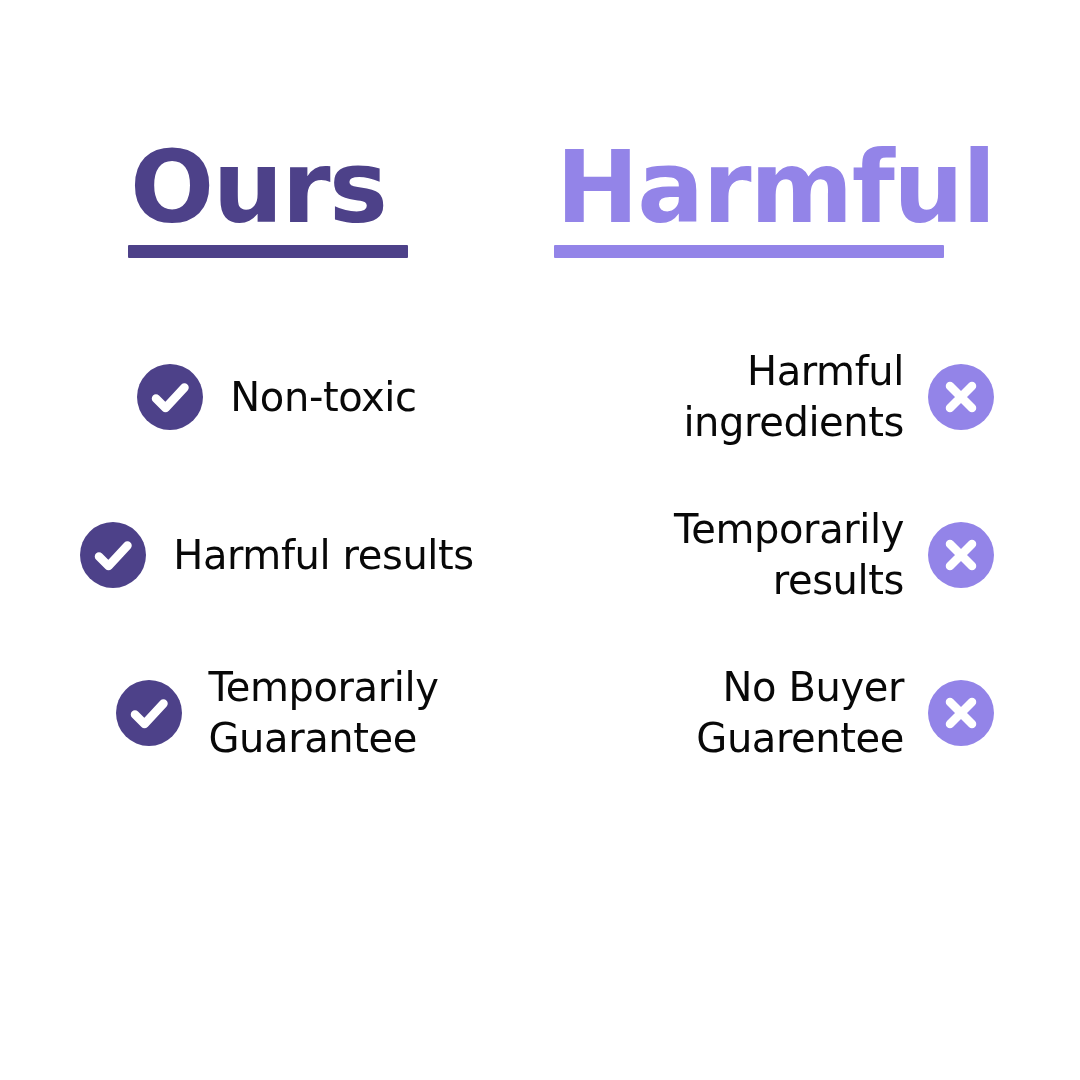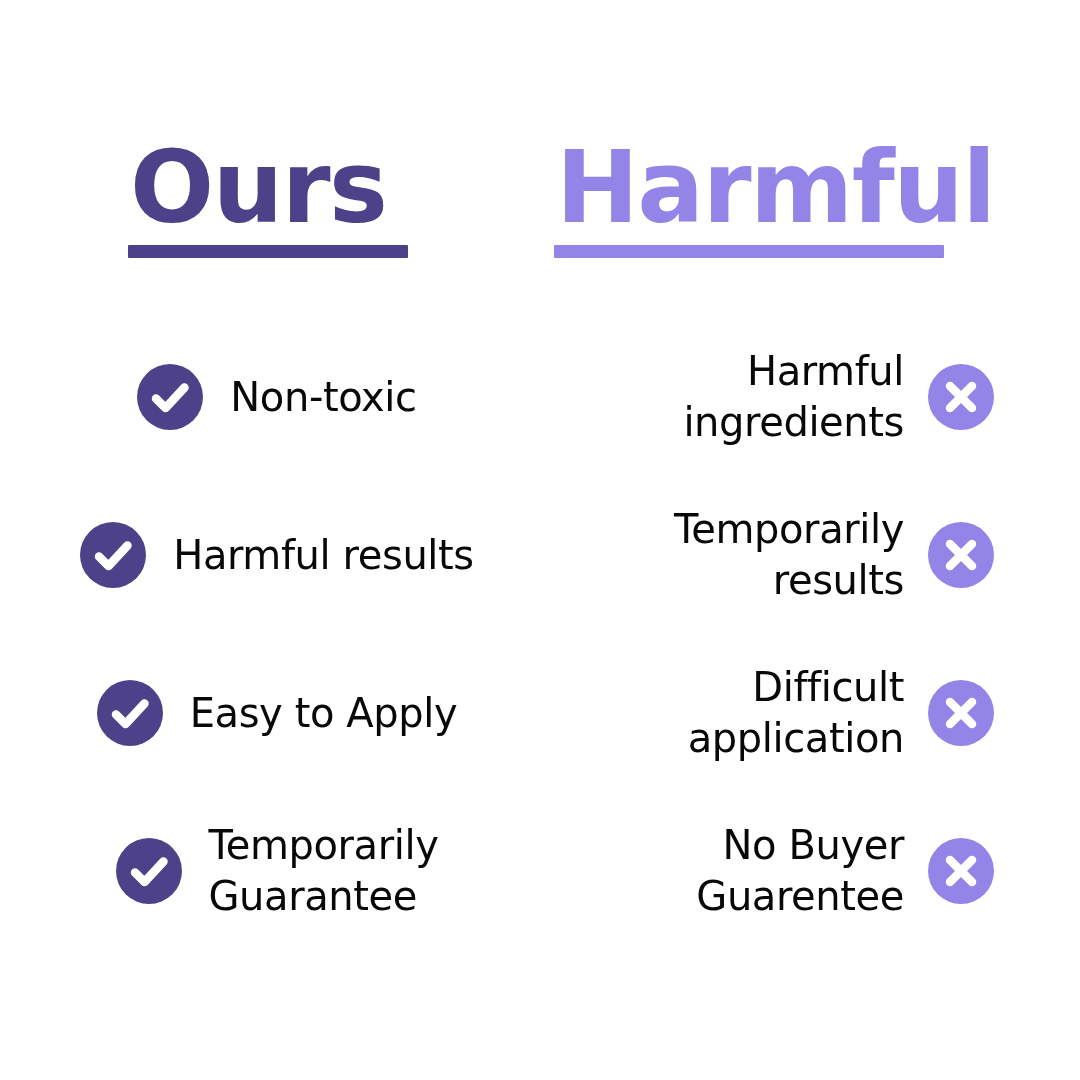--- a/index.html
+++ b/index.html
@@ -189,39 +189,20 @@
         <span class="item-text">Temporarily
 results</span>
         <span class="badge cross">
           <svg viewBox="0 0 66 66" aria-hidden="true">
             <path d="M22 22 L44 44 M44 22 L22 44" fill="none" stroke="#ffffff" stroke-width="8.5" stroke-linecap="round"></path>
           </svg>
         </span>
       </div>
     </div>
 
-    <div class="row">
-      <div class="side left">
-        <span class="badge check">
-          <svg viewBox="0 0 66 66" aria-hidden="true">
-            <path d="M19 34.5 L28.5 44 L47.5 23.5" fill="none" stroke="#ffffff" stroke-width="8.5" stroke-linecap="round" stroke-linejoin="round"></path>
-          </svg>
-        </span>
-        <span class="item-text">Easy to Apply</span>
-      </div>
-      <div class="side right">
-        <span class="item-text">Difficult
-application</span>
-        <span class="badge cross">
-          <svg viewBox="0 0 66 66" aria-hidden="true">
-            <path d="M22 22 L44 44 M44 22 L22 44" fill="none" stroke="#ffffff" stroke-width="8.5" stroke-linecap="round"></path>
-          </svg>
-        </span>
-      </div>
-    </div>
 
     <div class="row">
       <div class="side left">
         <span class="badge check">
           <svg viewBox="0 0 66 66" aria-hidden="true">
             <path d="M19 34.5 L28.5 44 L47.5 23.5" fill="none" stroke="#ffffff" stroke-width="8.5" stroke-linecap="round" stroke-linejoin="round"></path>
           </svg>
         </span>
         <span class="item-text">Temporarily
 Guarantee</span>

